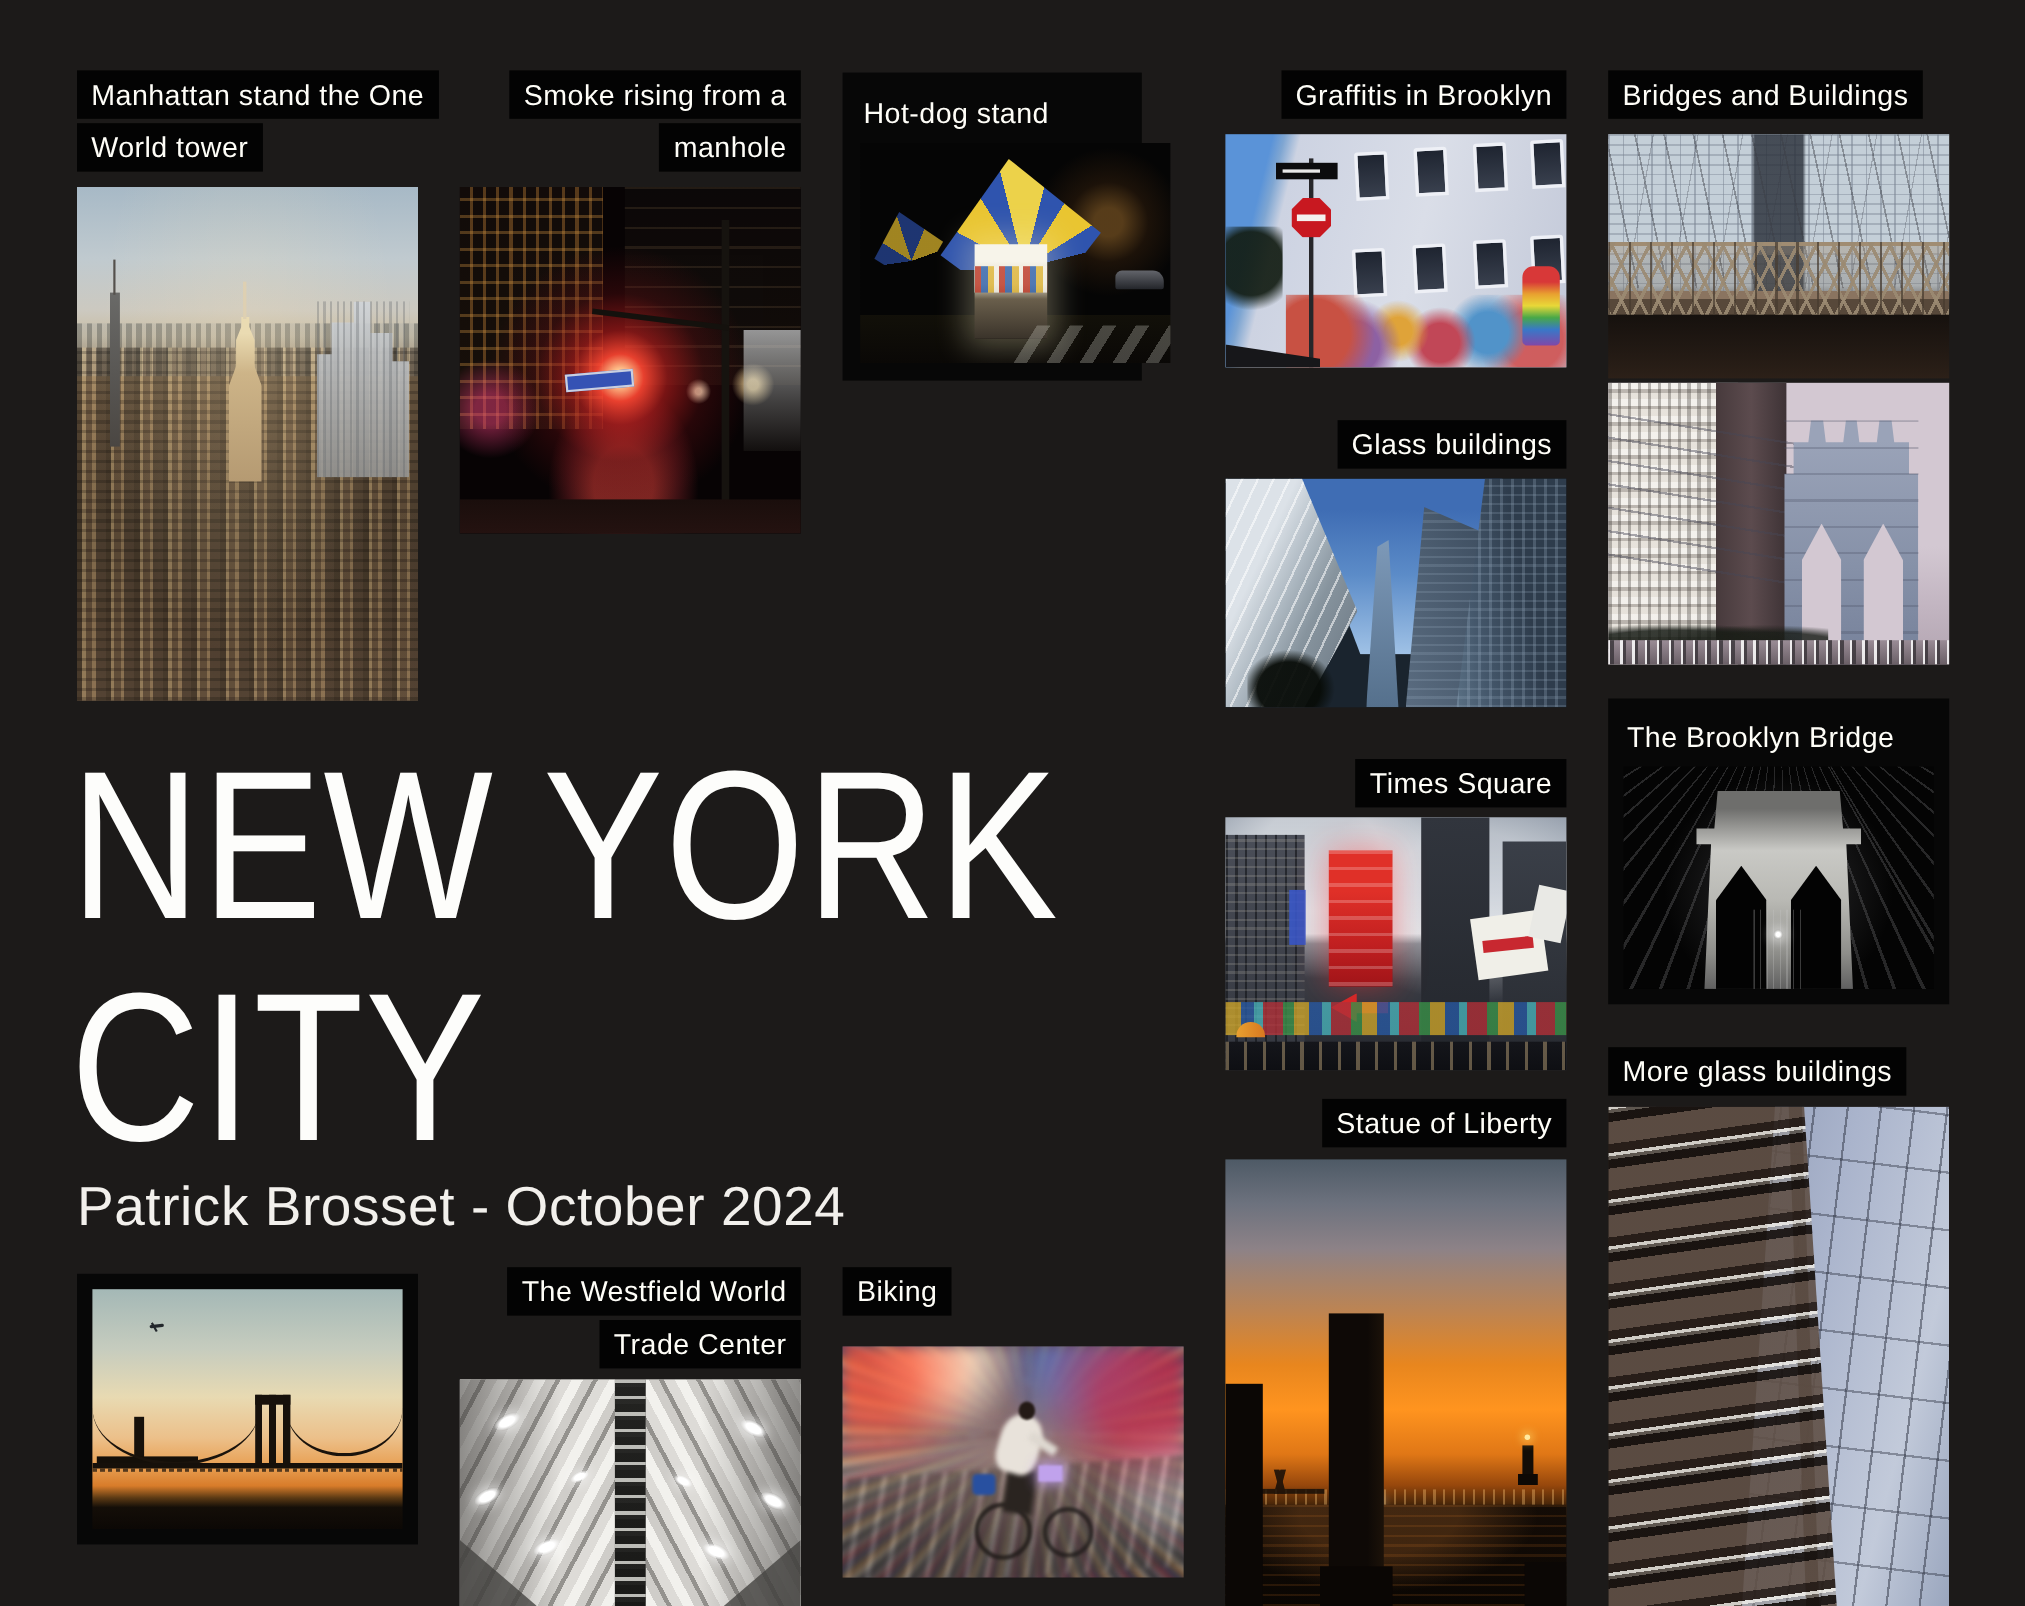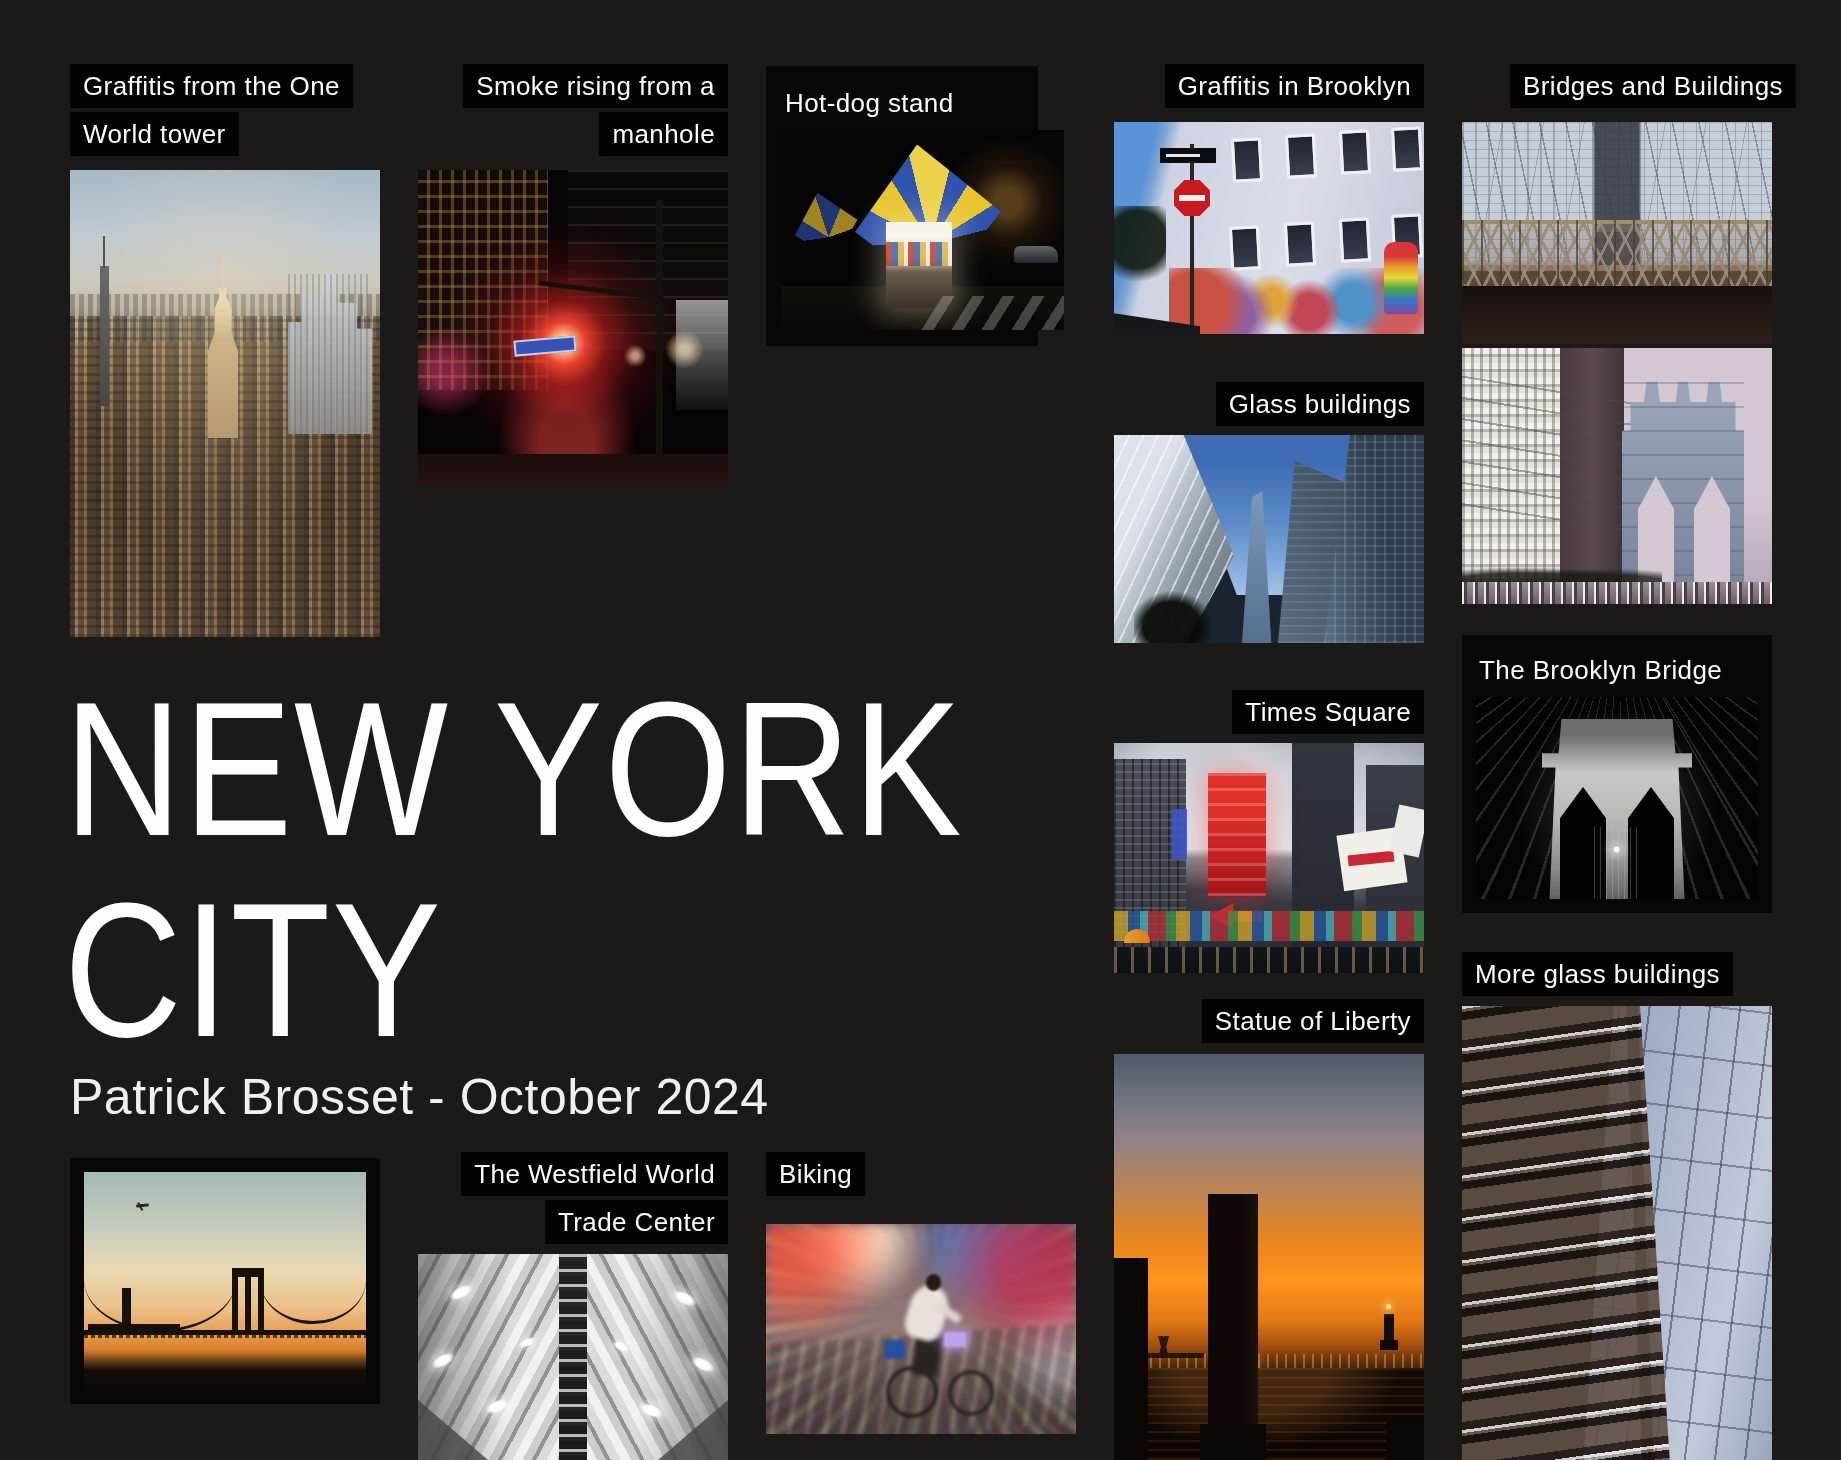--- a/index.html
+++ b/index.html
@@ -373,21 +373,21 @@
   #ph-biking .bk-wheel1 { left:120px; top:142px; width:52px; height:52px; border:4px solid rgba(30,26,24,.85);
     border-radius:50%; filter:blur(1.5px); }
   #ph-biking .bk-wheel2 { left:182px; top:146px; width:46px; height:46px; border:4px solid rgba(30,26,24,.78);
     border-radius:50%; filter:blur(1.5px); }
 </style>
 </head>
 <body>
 
 <div class="page">
 
-  <div class="cap" style="left:70px; top:64px;">Graffitis from the One</div>
+  <div class="cap" style="left:70px; top:64px;">Manhattan stand the One</div>
   <div class="cap" style="left:70px; top:112px;">World tower</div>
   <div class="ph" id="ph-manhattan">
     <div class="mh-far"></div>
     <div class="mh-tex"></div>
     <div class="mh-glow"></div>
     <div class="mh-thin"></div>
     <div class="mh-thin-ant"></div>
     <div class="mh-esb"></div>
     <div class="mh-ant"></div>
     <div class="mh-right"></div>
@@ -528,21 +528,21 @@
     <div class="st-cranes"></div>
     <div class="st-p1"></div>
     <div class="st-p2"></div>
     <div class="st-p2b"></div>
     <div class="st-p3"></div>
     <div class="st-statue"></div>
     <div class="st-base"></div>
     <div class="st-torch"></div>
   </div>
 
-  <div class="cap" style="left:1462px; top:64px;margin-left:48px;">Bridges and Buildings</div>
+  <div class="cap" style="left:1462px; top:64px;">Bridges and Buildings</div>
   <div class="ph" id="ph-bridge1">
     <div class="b1-grid"></div>
     <div class="b1-cable"></div>
     <div class="b1-truss"></div>
   </div>
   <div class="ph" id="ph-bridge2">
     <div class="b2-spk"></div>
     <div class="b2-dark"></div>
     <div class="b2-cab"></div>
     <div class="b2-tower"></div>

